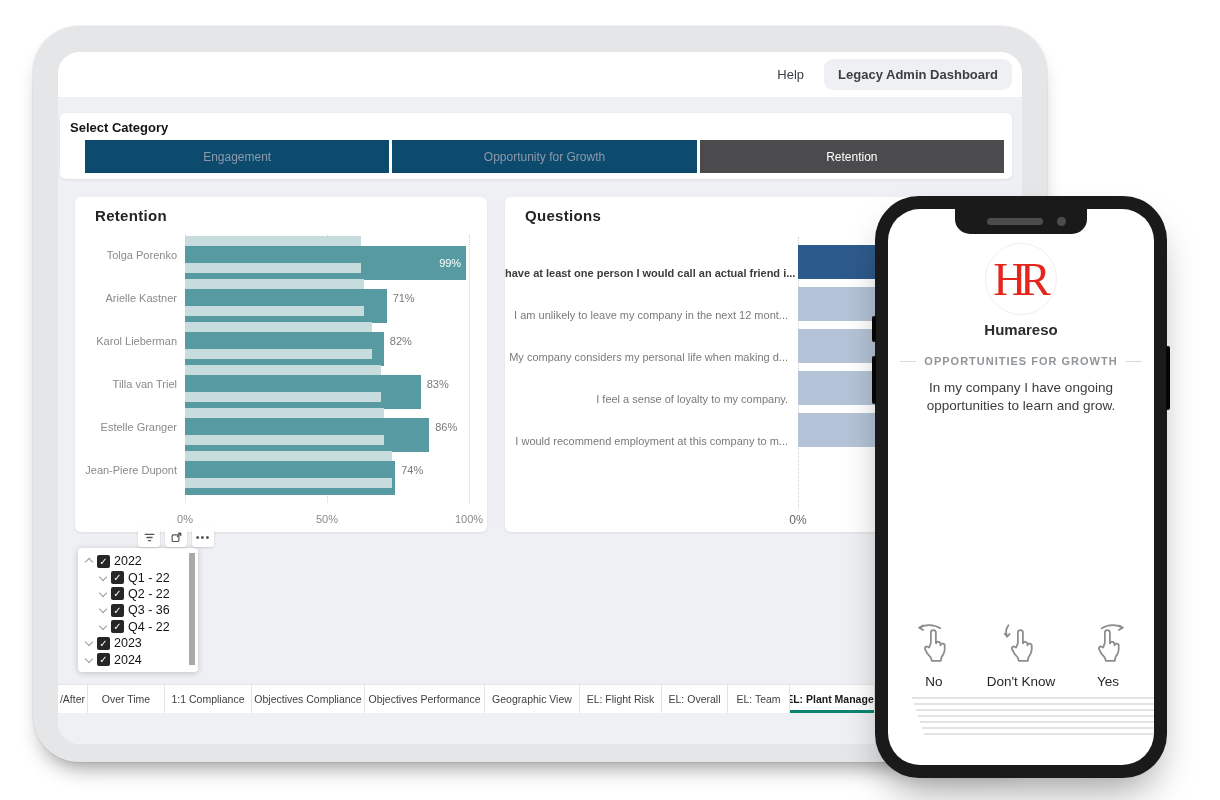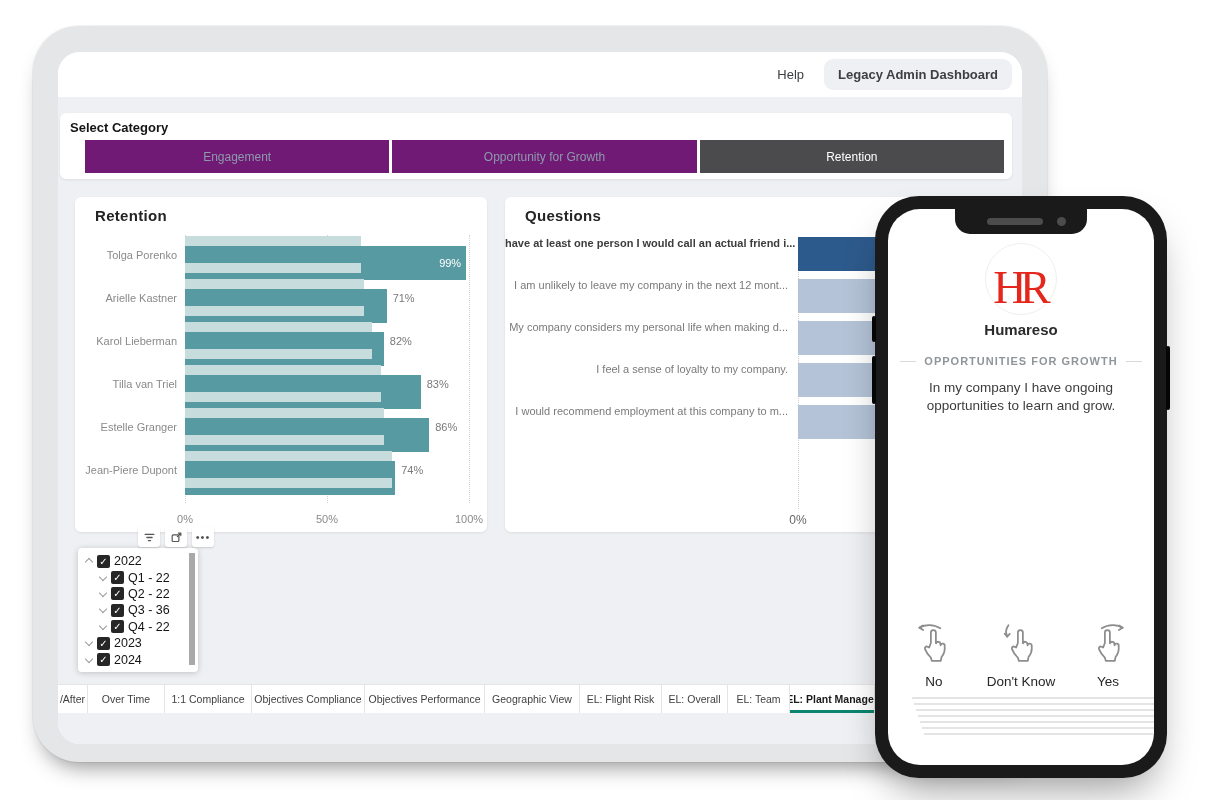--- a/index.html
+++ b/index.html
@@ -16,21 +16,21 @@
   .help{font-size:13px;color:#3c4043;cursor:pointer;}
   .legacy-btn{background:#eef0f4;border-radius:9px;padding:8px 14px;font-size:13px;font-weight:700;color:#3c4043;cursor:pointer;text-align:center;}
   .content{position:absolute;top:45px;left:0;right:0;bottom:0;background:#eef0f3;}
   .card{position:absolute;background:#fff;border-radius:6px;box-shadow:0 1px 3px rgba(0,0,0,.08);}
 
   
   .select-card{left:2px;top:16px;right:10px;height:66px;}
   .select-label{position:absolute;left:10px;top:7px;font-size:13px;font-weight:700;color:#141414;}
   .cat-row{position:absolute;left:25px;right:8px;top:27px;height:33px;display:flex;gap:3px;}
   .cat-btn{flex:1;display:flex;align-items:center;justify-content:center;font-size:12px;
-           color:#8d9aab;background:#701a75;cursor:pointer;}
+           color:#8d9aab;background:#0c4a6e;cursor:pointer;}
   .cat-btn.sel{background:#4b4b4d;color:#fff;}
 
   
   .retention-card{left:17px;top:100px;width:412px;height:335px;}
   .card-title{position:absolute;left:20px;top:10px;font-size:15px;font-weight:700;color:#252423;letter-spacing:.3px;}
   .ret-area{position:absolute;left:0;top:36px;width:394px;height:299px;}
   .vline{position:absolute;top:2px;height:268px;border-left:1px dotted #d2d2d2;}
   .ret-row{display:flex;height:43px;align-items:center;position:relative;}
   .ret-label{width:102px;padding-right:8px;text-align:right;font-size:11px;color:#8a8a8a;flex:0 0 auto;}
   .ret-plot{position:relative;width:284px;height:100%;}
@@ -41,21 +41,21 @@
   .bar.bbot{top:30px;height:10px;}
   .val-in{color:#fff;font-size:11px;}
   .val-out{position:absolute;font-size:11px;color:#7a7a7a;top:50%;transform:translateY(-50%);white-space:nowrap;}
   .ret-axis{position:absolute;left:0;top:280px;width:394px;height:14px;}
   .ret-axis .tick{position:absolute;transform:translateX(-50%);font-size:11px;color:#8a8a8a;}
 
   
   .questions-card{left:447px;top:100px;width:500px;height:335px;}
   .q-area{position:absolute;left:0;top:40px;width:500px;height:295px;}
   .q-vline{position:absolute;left:293px;top:0;height:272px;border-left:1px dotted #cfcfcf;}
-  .q-row{display:flex;align-items:flex-start;height:42px;position:relative;}
+  .q-row{display:flex;align-items:flex-end;height:42px;position:relative;}
   .q-label{width:293px;padding-right:10px;text-align:right;font-size:11px;color:#7a7a7a;
            box-sizing:border-box;flex:0 0 auto;white-space:nowrap;overflow:hidden;}
   .q-label.em{font-weight:700;color:#3c3c3c;}
   .q-bar{position:absolute;left:293px;height:34px;width:150px;}
   .q-tick{position:absolute;left:293px;top:276px;transform:translateX(-50%);font-size:12px;color:#666;}
 
   
   .vh{position:absolute;left:80px;top:430px;display:flex;gap:5px;z-index:3;}
   .vh-btn{width:22px;height:20px;background:#fff;border-radius:3px;box-shadow:0 1px 2px rgba(0,0,0,.15);
           display:flex;align-items:center;justify-content:center;color:#555;cursor:pointer;}
@@ -91,21 +91,21 @@
   .pbtn.l1{left:-3px;top:120px;width:4px;height:26px;}
   .pbtn.l2{left:-3px;top:160px;width:4px;height:48px;}
   .pbtn.r1{right:-3px;top:150px;width:4px;height:64px;}
   .pscreen{position:absolute;left:13px;top:13px;right:13px;bottom:13px;background:#fff;
            border-radius:32px;overflow:hidden;}
   .notch{position:absolute;left:50%;transform:translateX(-50%);top:0;width:132px;height:25px;
          background:#1a1a1a;border-radius:0 0 15px 15px;}
   .speaker{position:absolute;left:32px;top:9px;width:56px;height:7px;background:#4c4c4c;border-radius:4px;}
   .cam{position:absolute;left:102px;top:8px;width:9px;height:9px;background:#4c4c4c;border-radius:50%;}
   .logo-wrap{position:absolute;left:50%;top:34px;transform:translateX(-50%);width:70px;height:70px;
-             border:1px solid #efefef;border-radius:50%;display:flex;align-items:flex-end;justify-content:center;}
+             border:1px solid #efefef;border-radius:50%;display:flex;align-items:center;justify-content:center;}
   .logo-text{font-family:"Liberation Serif",serif;font-size:46px;letter-spacing:-0.14em;padding-right:0.1em;}
   .brand{position:absolute;top:112px;left:0;right:0;text-align:center;font-size:15px;font-weight:600;color:#2b2b2b;}
   .section{position:absolute;top:146px;left:12px;right:12px;display:flex;align-items:center;gap:8px;
            color:#90959a;font-weight:700;font-size:11px;letter-spacing:1px;white-space:nowrap;}
   .section .line{flex:1;height:1px;background:#d9d9d9;}
   .pquestion{position:absolute;top:170px;left:22px;right:22px;text-align:center;font-size:13.5px;
              color:#3d3d3d;line-height:1.35;}
   .gestures{position:absolute;top:412px;left:8px;right:8px;display:flex;justify-content:space-around;align-items:flex-end;}
   .gesture{display:flex;flex-direction:column;align-items:center;gap:5px;cursor:pointer;}
   .gesture svg{width:46px;height:44px;}

